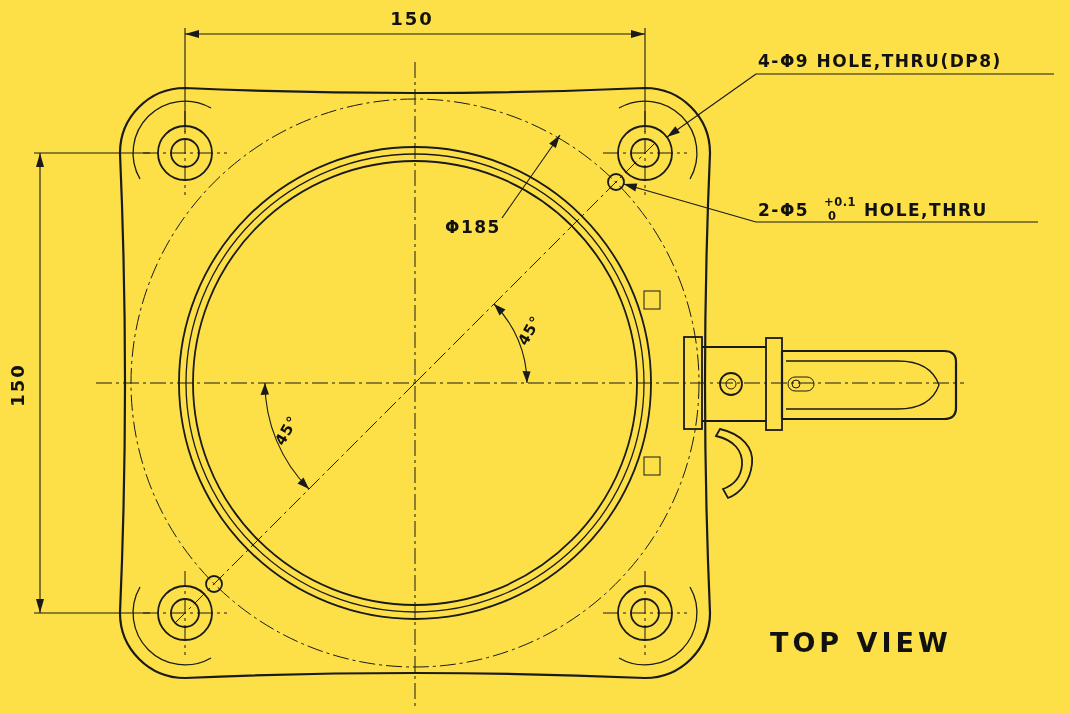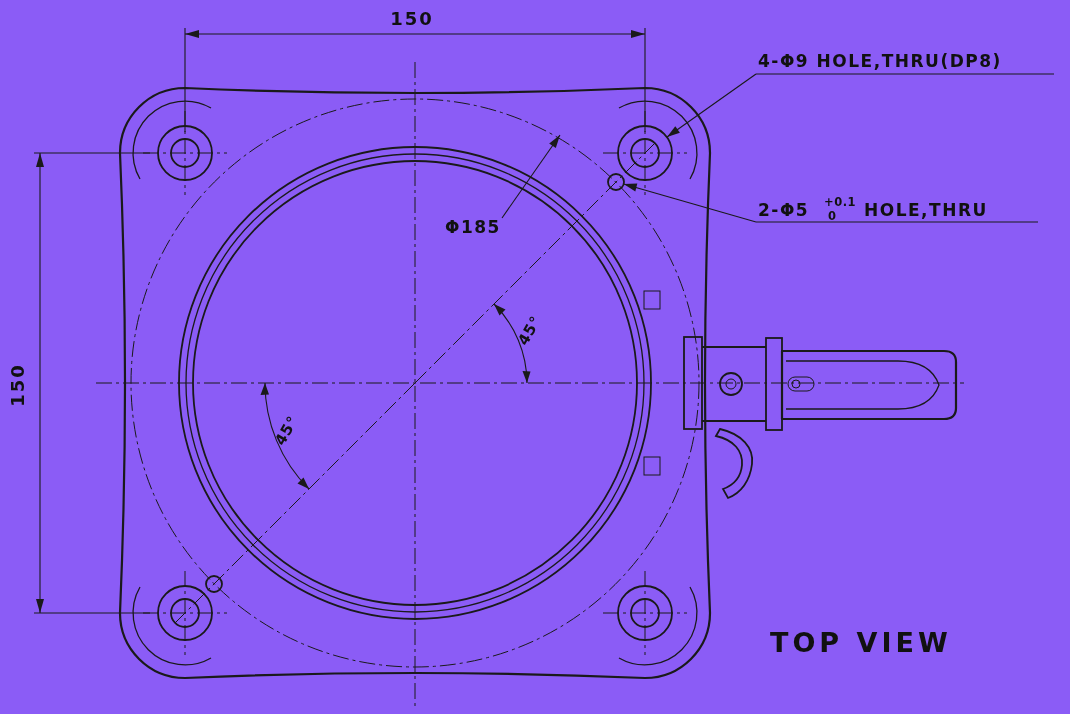--- a/index.html
+++ b/index.html
@@ -1,16 +1,16 @@
 <!DOCTYPE html>
 <html><head>
 <meta charset="utf-8">
 <style>
   html,body{margin:0;padding:0;background:#ffffff;}
-  .stage{position:relative;width:1070px;height:714px;background:#8b5cf6;overflow:hidden;}
+  .stage{position:relative;width:1070px;height:714px;background:#fde047;overflow:hidden;}
   svg{position:absolute;left:0;top:0;}
   .ol   {fill:none;stroke:#1a1a1a;stroke-width:2.2;stroke-linejoin:round;stroke-linecap:round;}
   .thk  {fill:none;stroke:#1a1a1a;stroke-width:1.8;}
   .med  {fill:none;stroke:#1a1a1a;stroke-width:1.3;}
   .thin {fill:none;stroke:#1a1a1a;stroke-width:1;}
   .cl   {fill:none;stroke:#1a1a1a;stroke-width:1;stroke-dasharray:16 4 3 4;}
   .dim  {fill:none;stroke:#1a1a1a;stroke-width:1.1;}
   .arr  {fill:#1a1a1a;stroke:none;}
   text  {font-family:"DejaVu Sans","Liberation Sans",sans-serif;font-weight:bold;fill:#111111;}
   .t17  {font-size:17px;letter-spacing:1.5px;}

